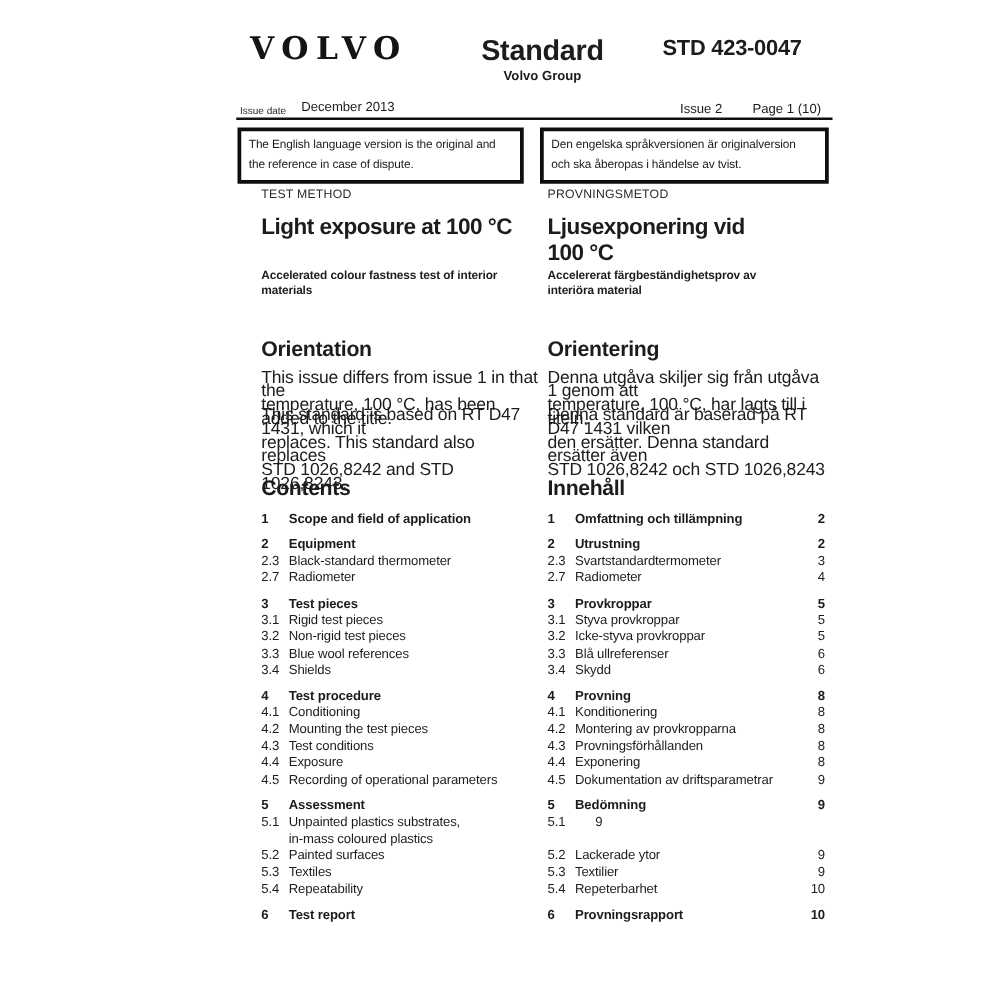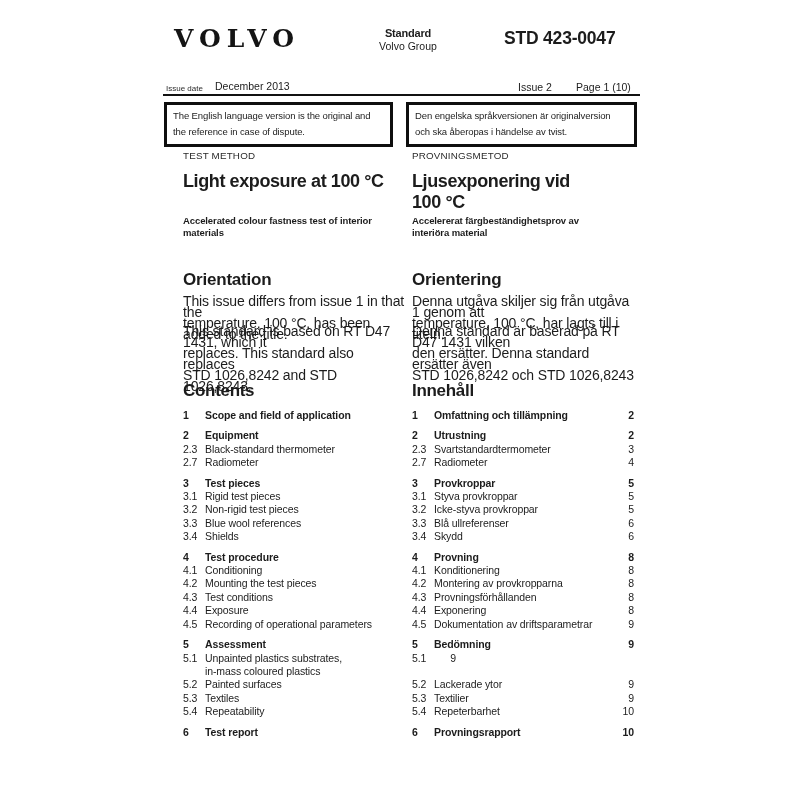--- a/index.html
+++ b/index.html
@@ -1,29 +1,29 @@
 <!DOCTYPE html>
 <html><head>
 <meta charset="utf-8">
 <style>
   html,body{margin:0;padding:0;background:#fff;}
   .page{
     position:relative;width:652px;height:800px;background:#ffffff;
-    font-family:"Liberation Sans",sans-serif;color:#1c1c1c;overflow:hidden;
+    font-family:"Liberation Sans",sans-serif;color:#1c1c1c;overflow:hidden;margin-left:26px;
     -webkit-font-smoothing:antialiased;
   }
   .abs{position:absolute;}
   .pre{white-space:pre-line;}
 
   
   .logo{left:174px;top:24px;font-family:"DejaVu Serif",serif;font-weight:bold;
         font-size:25px;letter-spacing:6px;color:#141414;}
   .doc-type-block{left:358px;top:27px;width:100px;text-align:center;}
-  .doc-type{font-size:11px;font-weight:bold;letter-spacing:-0.2px;}
-  .org{font-size:10.5px;font-weight:normal;margin-top:1px;}
+  .doc-type{font-size:23px;font-weight:bold;letter-spacing:-0.2px;}
+  .org{font-size:10.5px;font-weight:bold;margin-top:1px;}
   .doc-number{left:504px;top:28px;font-size:17.5px;font-weight:bold;letter-spacing:-0.2px;}
 
   
   .issue-date-label{left:166px;top:84px;font-size:8px;color:#2a2a2a;}
   .issue-date{left:215px;top:80px;font-size:10.5px;}
   .issue-no{left:518px;top:81px;font-size:10.5px;}
   .page-no{left:576px;top:81px;font-size:10.5px;}
   .header-rule{left:163px;top:94px;width:477px;height:2px;background:#111;}
 
   

